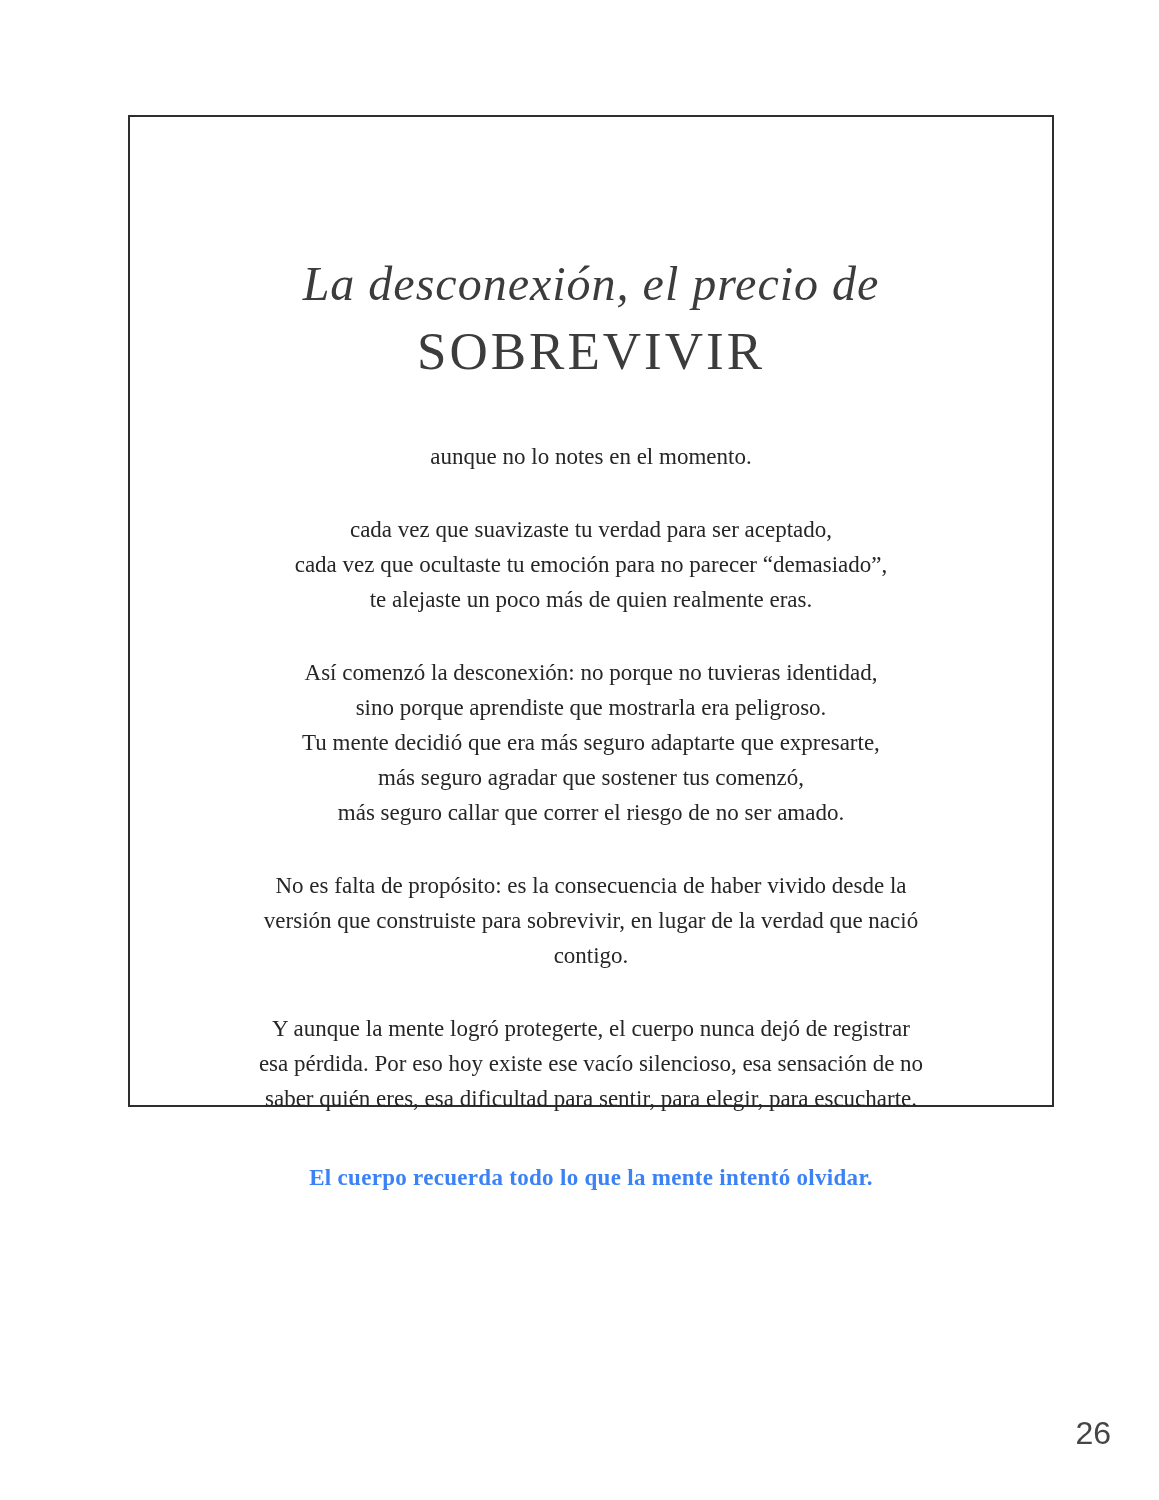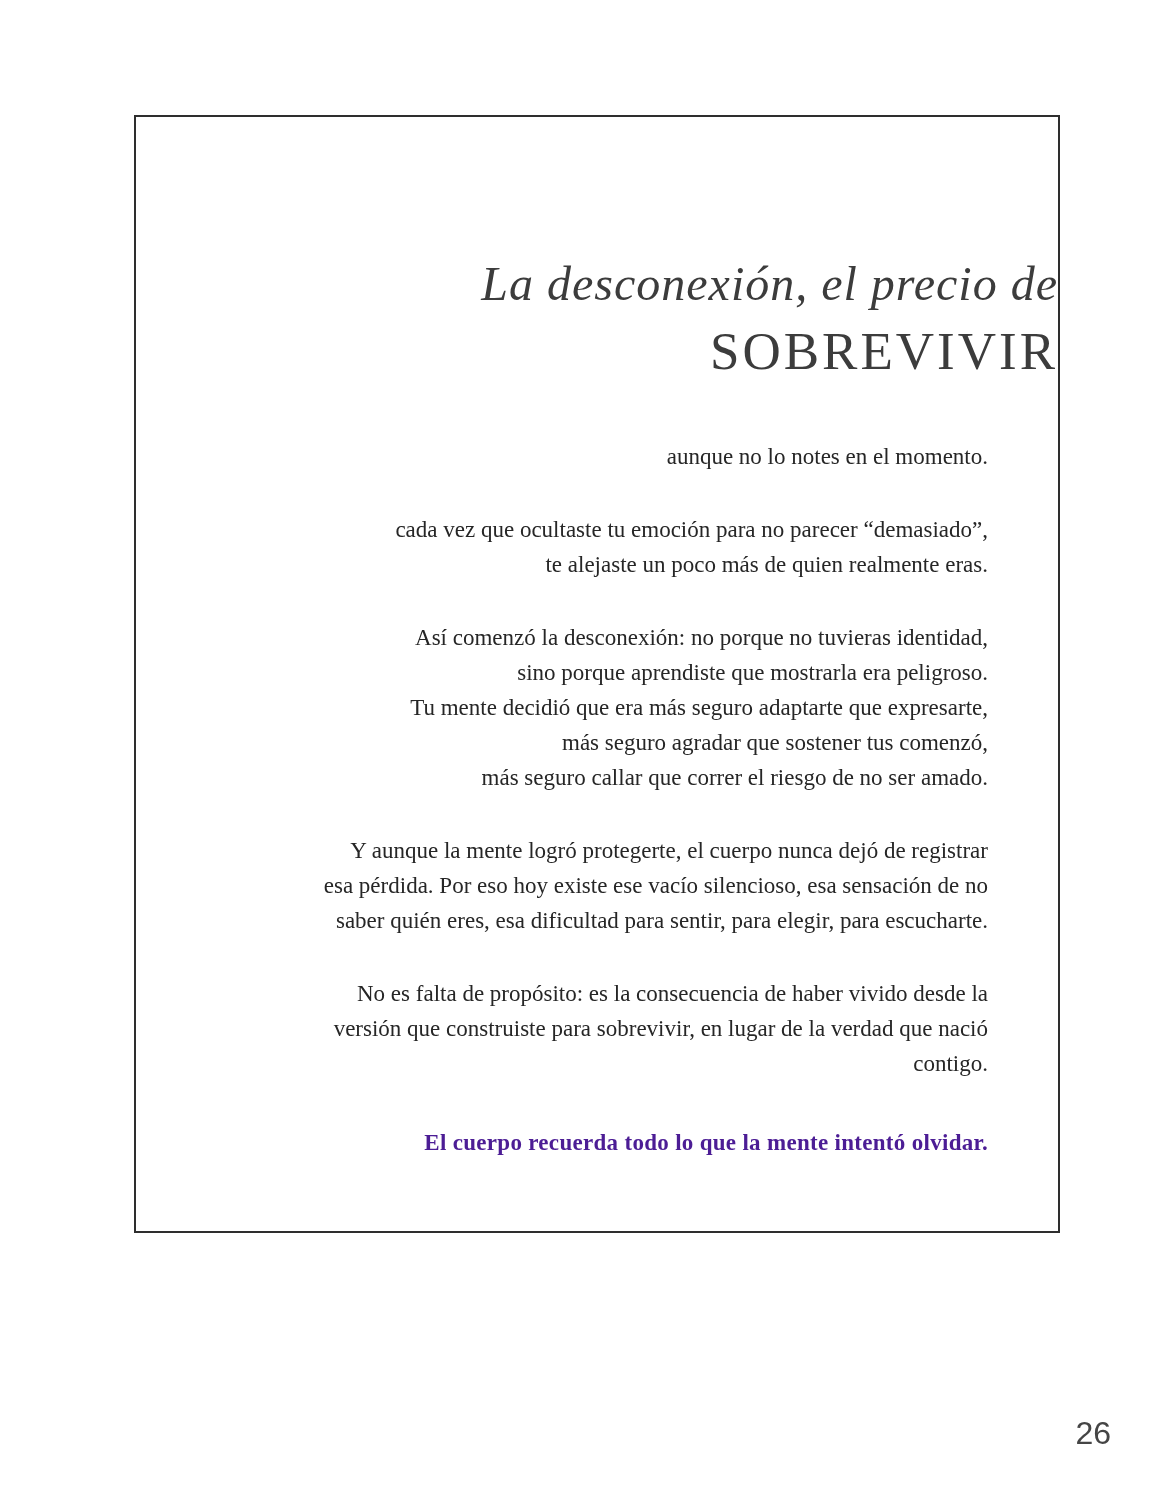--- a/index.html
+++ b/index.html
@@ -9,27 +9,27 @@
   }
   body {
     position: relative;
     width: 1159px;
     height: 1500px;
     font-family: "Liberation Serif", serif;
     overflow: hidden;
   }
   .frame {
     position: absolute;
-    left: 134px;
+    left: 128px;
     top: 115px;
     width: 926px;
-    height: 1118px;
+    height: 992px;
     border: 2px solid #2e2e2e;
     box-sizing: border-box;
-    text-align: right;
+    text-align: center;
   }
   .title-block {
     margin-top: 138px;
   }
   .title-italic {
     font-style: italic;
     font-size: 48px;
     line-height: 58px;
     color: #3c3c3c;
     letter-spacing: 1px;
@@ -51,21 +51,21 @@
   .para {
     margin: 0 0 38px 0;
   }
   .line {
     display: block;
   }
   .closing {
     margin-top: 44px;
     font-weight: bold;
     font-size: 23px;
-    color: #4c1d95;
+    color: #3b82f6;
     letter-spacing: 0.3px;
   }
   .page-number {
     position: absolute;
     right: 48px;
     top: 1415px;
     font-family: "Liberation Sans", sans-serif;
     font-size: 32px;
     color: #454545;
   }
@@ -78,41 +78,42 @@
     <div class="title-italic">La desconexión, el precio de</div>
     <div class="title-caps">SOBREVIVIR</div>
   </div>
 
   <div class="body-text">
     <p class="para">
       <span class="line">aunque no lo notes en el momento.</span>
     </p>
 
     <p class="para">
+      <span class="line">cada vez que suavizaste tu verdad para ser aceptado,</span>
       <span class="line">cada vez que ocultaste tu emoción para no parecer “demasiado”,</span>
       <span class="line">te alejaste un poco más de quien realmente eras.</span>
     </p>
 
     <p class="para">
       <span class="line">Así comenzó la desconexión: no porque no tuvieras identidad,</span>
       <span class="line">sino porque aprendiste que mostrarla era peligroso.</span>
       <span class="line">Tu mente decidió que era más seguro adaptarte que expresarte,</span>
       <span class="line">más seguro agradar que sostener tus comenzó,</span>
       <span class="line">más seguro callar que correr el riesgo de no ser amado.</span>
     </p>
 
     <p class="para">
+      <span class="line">No es falta de propósito: es la consecuencia de haber vivido desde la</span>
+      <span class="line">versión que construiste para sobrevivir, en lugar de la verdad que nació</span>
+      <span class="line">contigo.</span>
+    </p>
+
+    <p class="para">
       <span class="line">Y aunque la mente logró protegerte, el cuerpo nunca dejó de registrar</span>
       <span class="line">esa pérdida. Por eso hoy existe ese vacío silencioso, esa sensación de no</span>
       <span class="line">saber quién eres, esa dificultad para sentir, para elegir, para escucharte.</span>
-    </p>
-
-    <p class="para">
-      <span class="line">No es falta de propósito: es la consecuencia de haber vivido desde la</span>
-      <span class="line">versión que construiste para sobrevivir, en lugar de la verdad que nació</span>
-      <span class="line">contigo.</span>
     </p>
 
     <div class="closing">El cuerpo recuerda todo lo que la mente intentó olvidar.</div>
   </div>
 </div>
 
 <div class="page-number">26</div>
 
 </body></html>

